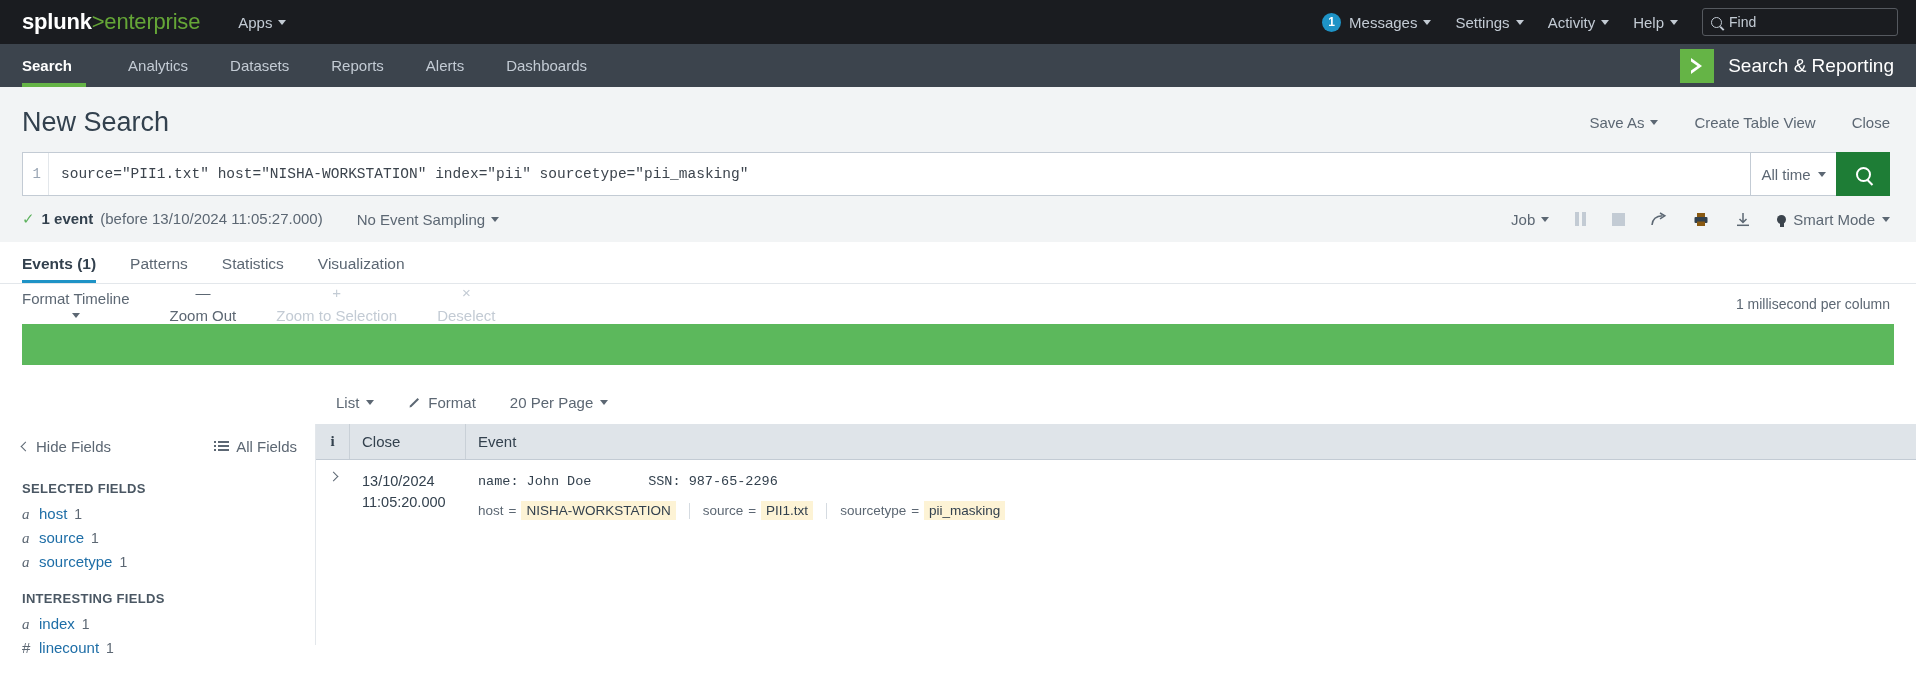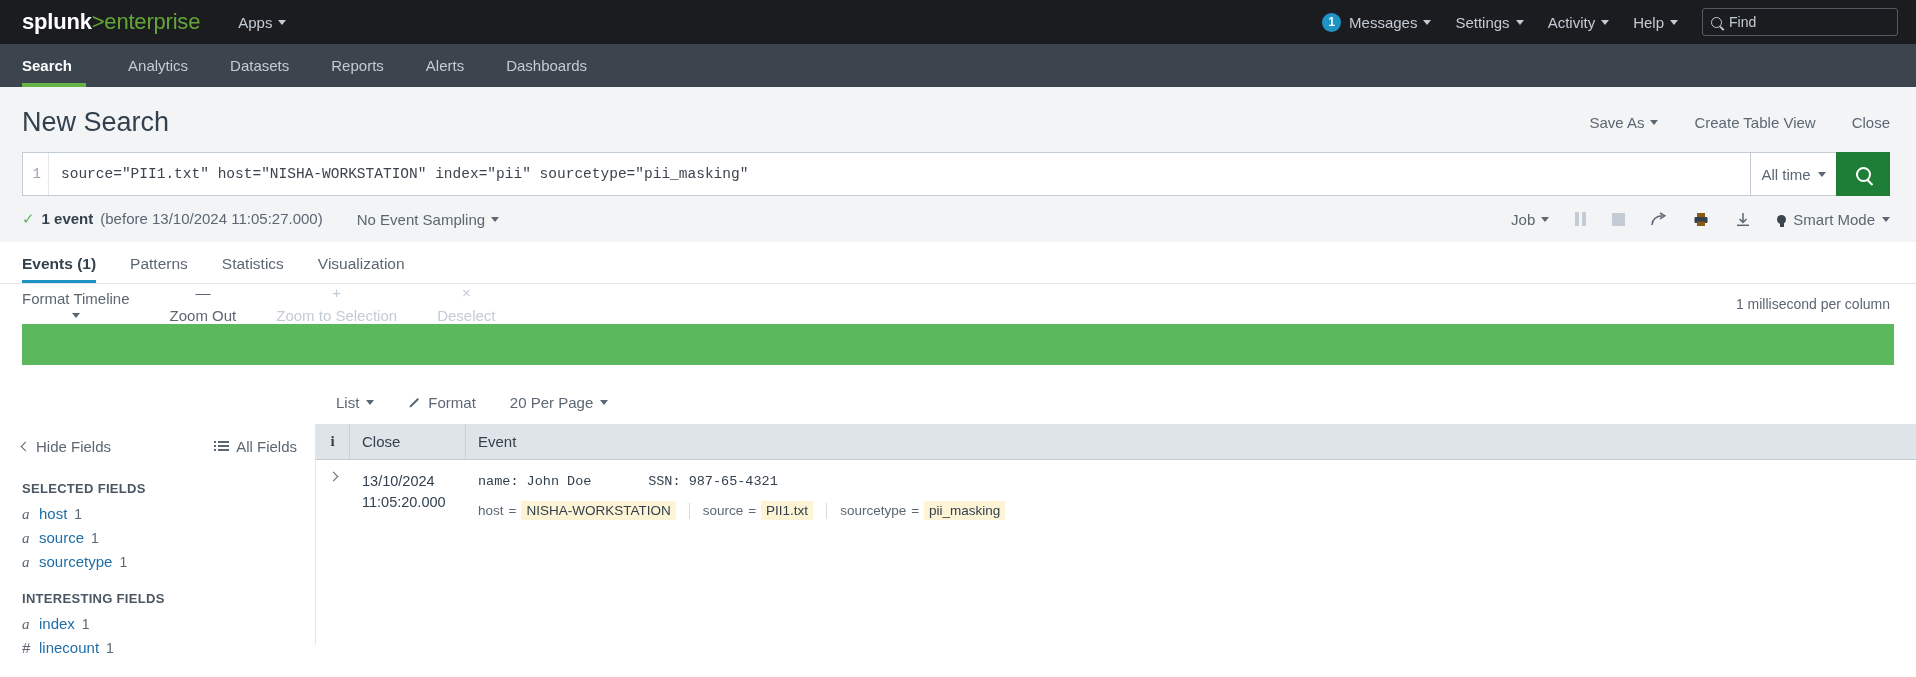--- a/index.html
+++ b/index.html
@@ -586,20 +586,28 @@
   <div class="nav-tab">
     <span>Reports</span>
   </div>
   <div class="nav-tab">
     <span>Alerts</span>
   </div>
   <div class="nav-tab">
     <span>Dashboards</span>
   </div>
 
+  <div class="appnav-right">
+    <div class="app-icon">
+      <svg width="22" height="22" viewBox="0 0 22 22" aria-hidden="true">
+        <path d="M5 3 L16 11 L5 19 L5 15.5 L11.5 11 L5 6.5 Z" fill="#ffffff"></path>
+      </svg>
+    </div>
+    <div class="app-title">Search &amp; Reporting</div>
+  </div>
 </div>
 
 <div class="page-header">
   <div class="page-title">New Search</div>
   <div class="header-actions">
     <div class="hdr-link">
       <span>Save As</span>
       <span class="caret"></span>
     </div>
     <div class="hdr-link">
@@ -790,21 +798,21 @@
 
     <div class="tbl-row">
       <div class="row-expand">
         <span class="chev-right"></span>
       </div>
       <div class="row-time">
         <div>13/10/2024</div>
         <div>11:05:20.000</div>
       </div>
       <div class="row-event">
-        <div class="evt-line">name: John Doe       SSN: 987-65-4321</div>
+        <div class="evt-line">name: John Doe       SSN: 987-65-2296</div>
         <div class="evt-meta">
           <div class="meta-item">
             <span>host</span>
             <span>=</span>
             <span class="meta-val">NISHA-WORKSTATION</span>
           </div>
           <div class="meta-sep"></div>
           <div class="meta-item">
             <span>source</span>
             <span>=</span>

